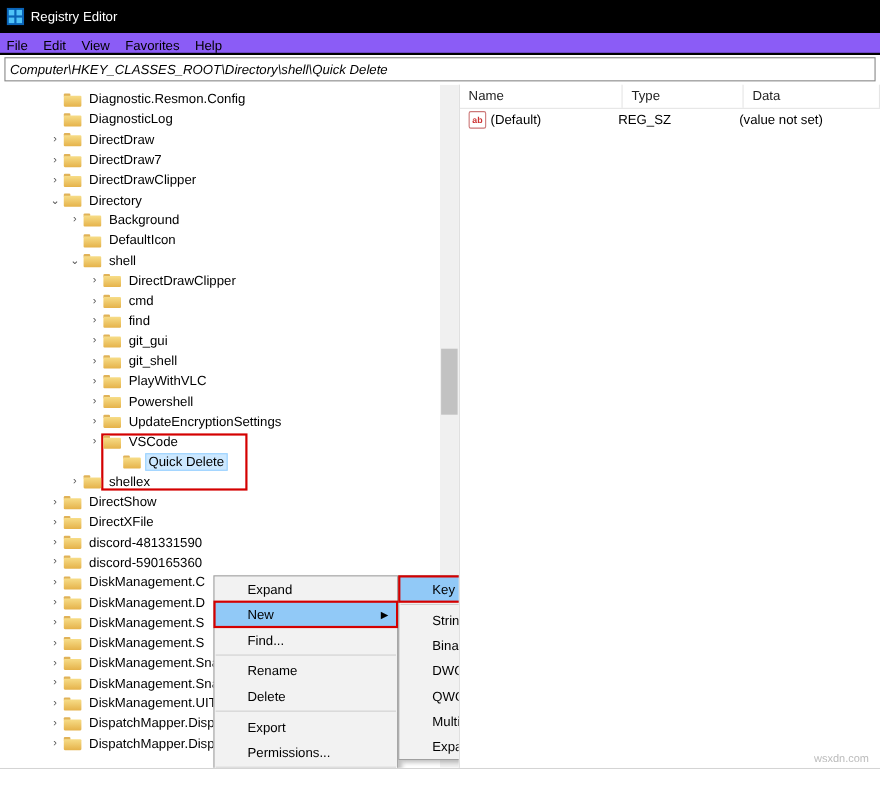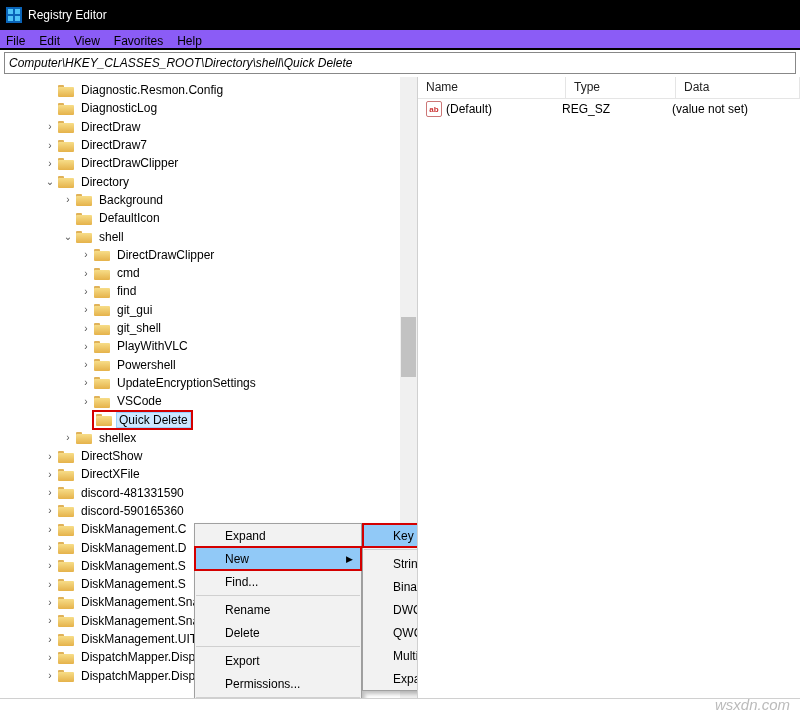--- a/index.html
+++ b/index.html
@@ -13,40 +13,40 @@
 .panes { display: flex; height: calc(717px - 30px - 20px - 28px - 18px); }
 .tree-pane { width: 418px; border-right: 1px solid #d0d0d0; position: relative; overflow:hidden; background:#fff; }
 .tree { padding-top:4px; }
 .tree-row { display: flex; align-items: center; height: 18.3px; white-space: nowrap; }
 .expander { width: 12px; text-align:center; color:#555; font-size:10px; cursor:default; }
 .folder-icon { width:16px; height:13px; margin: 0 4px 0 2px; display:inline-block; position:relative; }
 .folder-icon::before { content:""; position:absolute; top:1px; left:0; width:6px; height:3px; background:#e0b258; border-radius:1px 1px 0 0; }
 .folder-icon::after { content:""; position:absolute; top:3px; left:0; width:16px; height:10px; background:linear-gradient(#f7dd88,#e5b24a); border-radius:1px; }
 .tree-label { padding: 1px 3px; }
 .tree-label.selected { background:#cce8ff; border:1px solid #99d1ff; padding:0 2px; }
-.highlight-box { border: 2px solid #d40000; padding:0; }
+.highlight-box { border: 2px solid #d40000; padding:16px; }
 .list-pane { flex:1; position:relative; background:#fff; }
 .list-header { display:flex; height:22px; border-bottom:1px solid #e5e5e5; }
 .list-header div { padding: 3px 8px; border-right:1px solid #e5e5e5; color:#222; }
 .col-name { width:148px; }
 .col-type { width:110px; }
 .col-data { flex:1; }
 .list-row { display:flex; height:20px; align-items:center; }
 .ab-icon { width:16px; height:16px; margin:0 4px 0 8px; border:1px solid #c77; border-radius:2px; display:flex; align-items:center; justify-content:center; font-size:8px; font-weight:bold; color:#c33; background:#fff; }
 .scrollbar { position:absolute; right:0; top:0; bottom:0; width:17px; background:#f0f0f0; }
 .scrollbar .thumb { position:absolute; top:240px; left:1px; right:1px; height:60px; background:#c2c2c2; }
 .ctx-menu { position:absolute; background:#f2f2f2; border:1px solid #a0a0a0; box-shadow:3px 3px 4px rgba(0,0,0,0.25); }
 .ctx-item { height:23px; display:flex; align-items:center; padding: 0 28px 0 30px; cursor:default; position:relative; white-space:nowrap; }
 .ctx-item.hover { background:#91c9f7; }
 .ctx-sep { height:1px; background:#d0d0d0; margin: 2px 1px; }
 .ctx-arrow { position:absolute; right:8px; font-size:9px; }
 .ctx1 { left:194px; top:446px; width:168px; }
 .ctx2 { left:362px; top:446px; width:212px; }
 .red-outline { outline:2px solid #d40000; outline-offset:-1px; }
-.watermark { position:absolute; right:10px; bottom:4px; font-size:15px; color:#bbb; font-style:italic; }
+.watermark { position:absolute; right:10px; bottom:21px; font-size:10px; color:#bbb; }
 .footer { height:18px; border-top:1px solid #d0d0d0; }
 </style>
 </head>
 <body>
 
 <div class="titlebar">
   <span class="app-icon">
     <svg width="16" height="16">
         <rect width="16" height="16" fill="#0a64b8"></rect>
         <rect x="2" y="2" width="5" height="5" fill="#4fc3f7"></rect>

